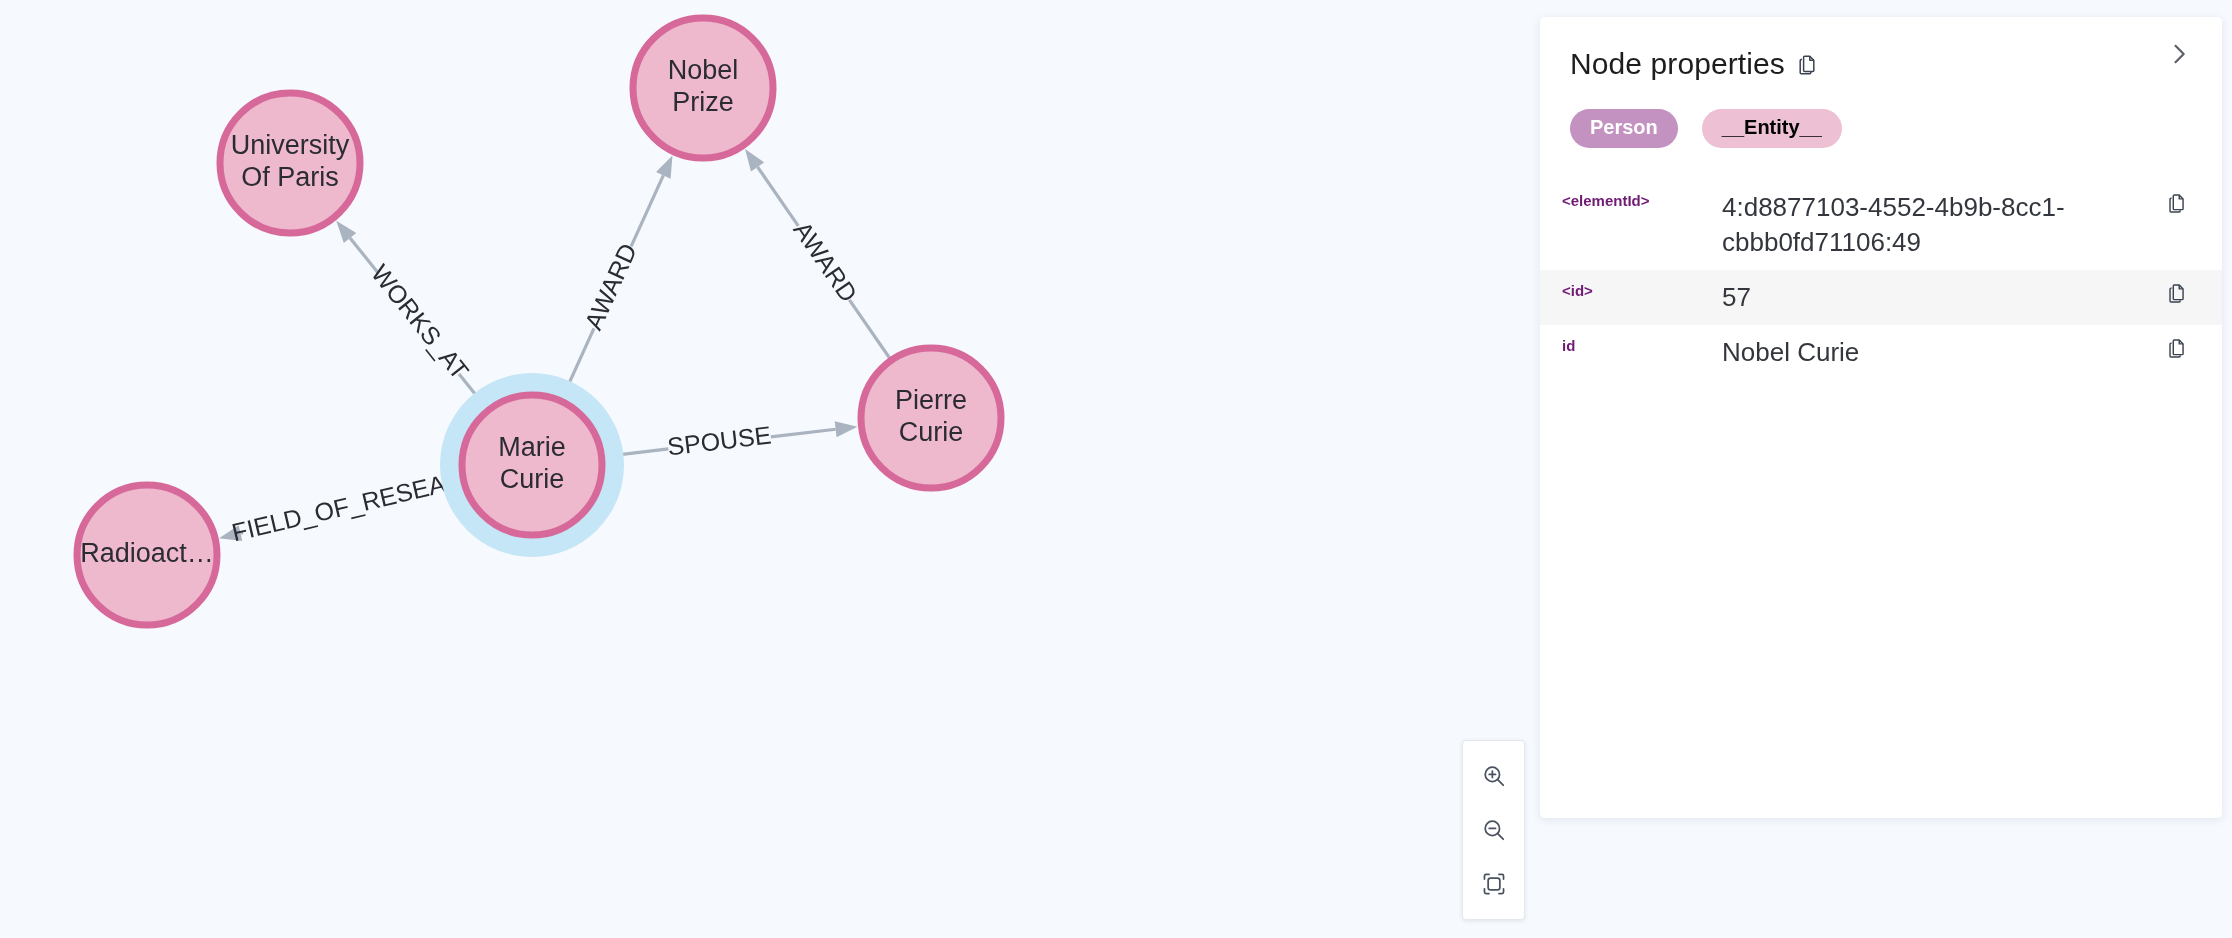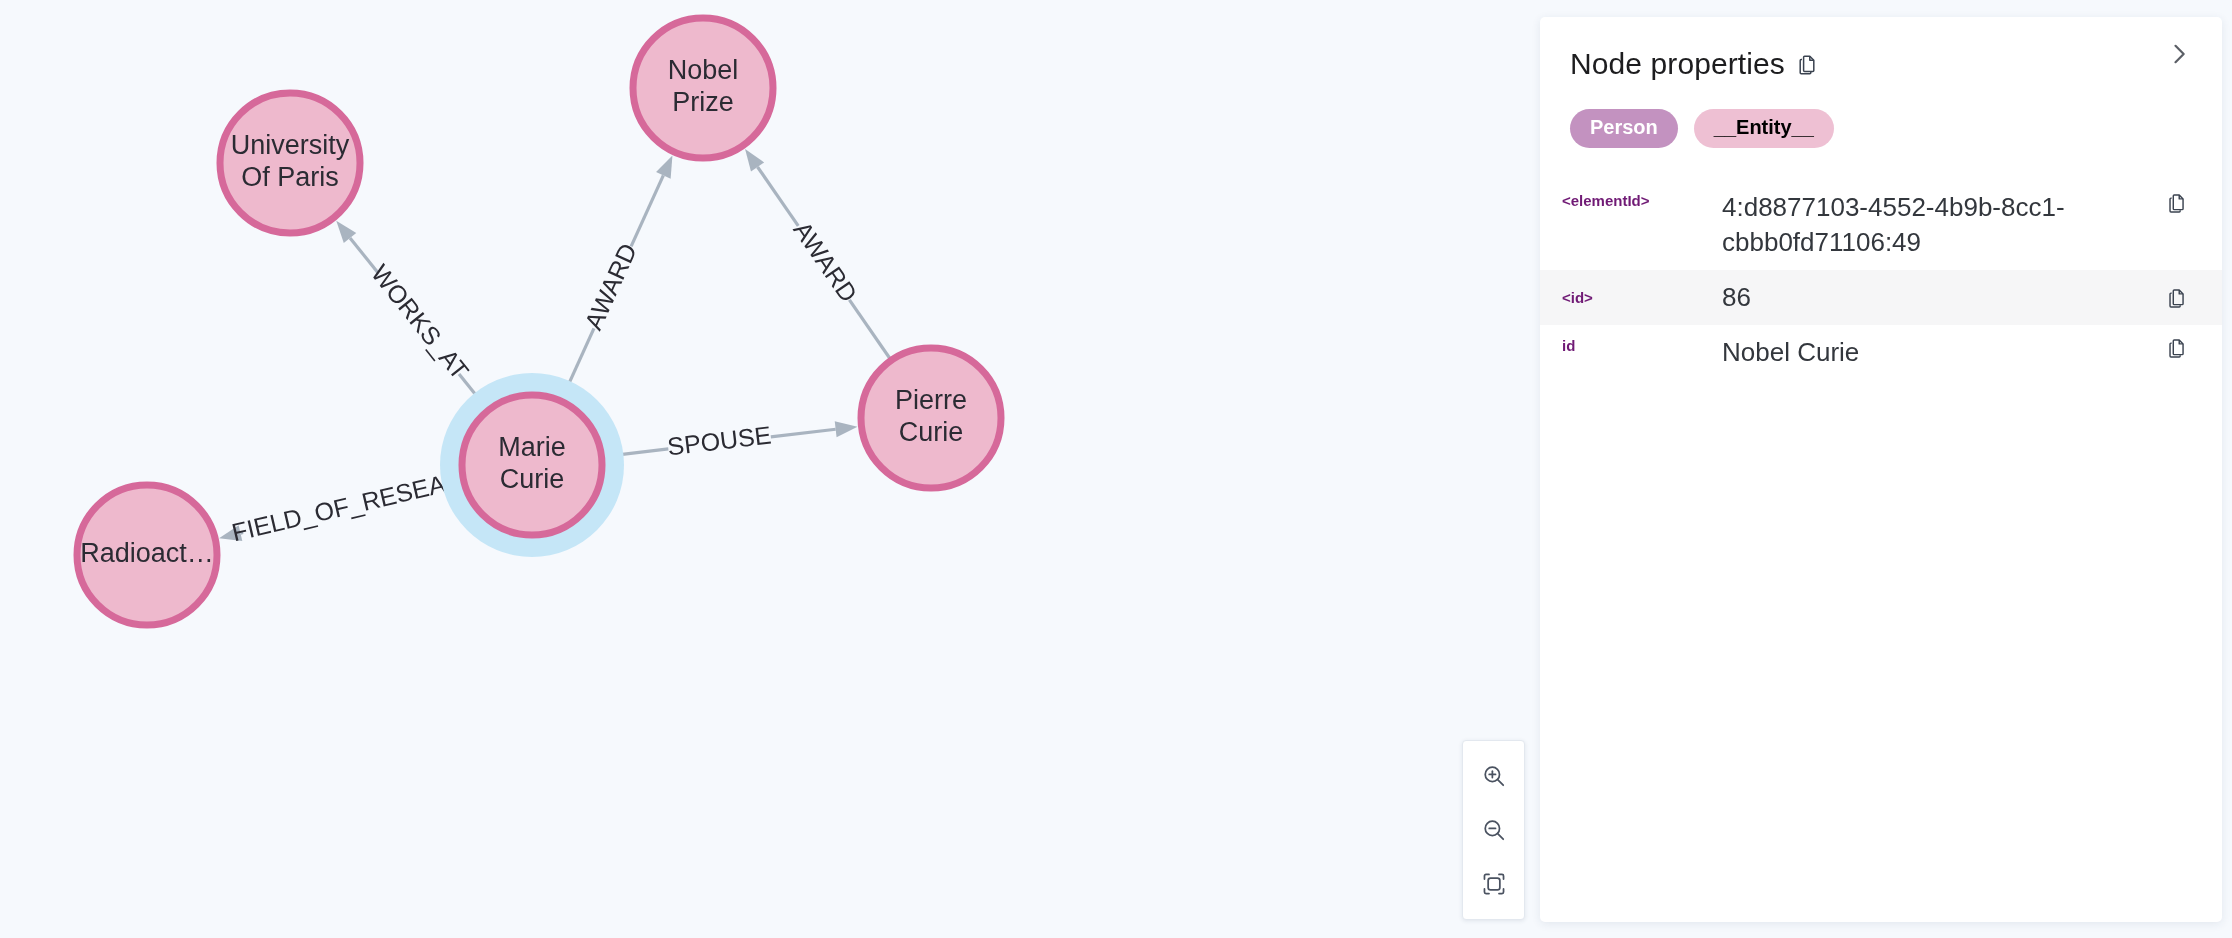--- a/index.html
+++ b/index.html
@@ -48,21 +48,21 @@
   .zoom-btn {
     width: 44px; height: 44px;
     display: flex; align-items: center; justify-content: center;
     cursor: pointer; background: transparent; border: none;
   }
   .zoom-btn svg { display: block; }
 
   
   #node-properties-panel {
     position: absolute; left: 1540px; top: 17px;
-    width: 682px; height: 905px;
+    width: 682px; height: 801px;
     background: #ffffff;
     border-radius: 5px;
     box-shadow: 0 2px 10px rgba(35,55,90,.09);
     padding: 0;
   }
   .panel-header {
     display: flex; align-items: flex-start;
     padding: 30px 30px 0 30px;
     position: relative;
   }
@@ -73,39 +73,39 @@
   .panel-title-copy {
     margin-left: 11px; margin-top: 6px; cursor: pointer;
     display: inline-flex;
   }
   .panel-close {
     position: absolute; right: 22px; top: 18px;
     width: 42px; height: 42px; cursor: pointer;
     display: flex; align-items: center; justify-content: center;
   }
 
-  .chip-row { display: flex; gap: 16px; padding: 28px 30px 0 30px; }
+  .chip-row { display: flex; gap: 24px; padding: 28px 30px 0 30px; }
   .chip {
     border-radius: 999px;
     padding: 7px 20px 9px 20px;
     font-size: 20px; font-weight: bold;
     line-height: 1.15;
     white-space: nowrap;
     cursor: pointer;
   }
   .chip-person { background: #c392c0; color: #ffffff; }
   .chip-entity { background: #eec0d3; color: #000000; }
 
   .prop-table { margin-top: 32px; width: 100%; }
   .prop-row {
     display: flex; align-items: flex-start;
     padding: 10px 22px 10px 22px;
     min-height: 48px;
   }
-  .prop-row.alt { background: #f6f6f7; align-items: center; }
+  .prop-row.alt { background: #f6f6f7; }
   .prop-key {
     width: 160px; flex: 0 0 160px;
     font-size: 15px; font-weight: bold; color: #701a75;
     line-height: 1.35; padding-top: 1px;
   }
   .prop-val {
     flex: 1 1 auto;
     font-size: 26px; color: #33373d;
     line-height: 1.35;
     word-break: break-word; padding-right: 16px;
@@ -245,21 +245,21 @@
         <div class="prop-copy">
           <svg class="copy-ico" width="23" height="23" viewBox="0 0 24 24" fill="none" stroke="#3b4350" stroke-width="1.5" stroke-linejoin="round">
   <path d="M8.6 3.2h5.2l4.0 4.0v10.2a1 1 0 0 1-1 1H8.6a1 1 0 0 1-1-1V4.2a1 1 0 0 1 1-1z"></path>
   <path d="M13.8 3.2v4.0h4.0"></path>
   <path d="M6.0 6.4H5.2a1 1 0 0 0-1 1v12.4a1 1 0 0 0 1 1h8.6a1 1 0 0 0 1-1v-.8"></path>
 </svg>
         </div>
       </div>
       <div class="prop-row alt">
         <div class="prop-key">&lt;id&gt;</div>
-        <div class="prop-val">86</div>
+        <div class="prop-val">57</div>
         <div class="prop-copy">
           <svg class="copy-ico" width="23" height="23" viewBox="0 0 24 24" fill="none" stroke="#3b4350" stroke-width="1.5" stroke-linejoin="round">
   <path d="M8.6 3.2h5.2l4.0 4.0v10.2a1 1 0 0 1-1 1H8.6a1 1 0 0 1-1-1V4.2a1 1 0 0 1 1-1z"></path>
   <path d="M13.8 3.2v4.0h4.0"></path>
   <path d="M6.0 6.4H5.2a1 1 0 0 0-1 1v12.4a1 1 0 0 0 1 1h8.6a1 1 0 0 0 1-1v-.8"></path>
 </svg>
         </div>
       </div>
       <div class="prop-row">
         <div class="prop-key">id</div>

